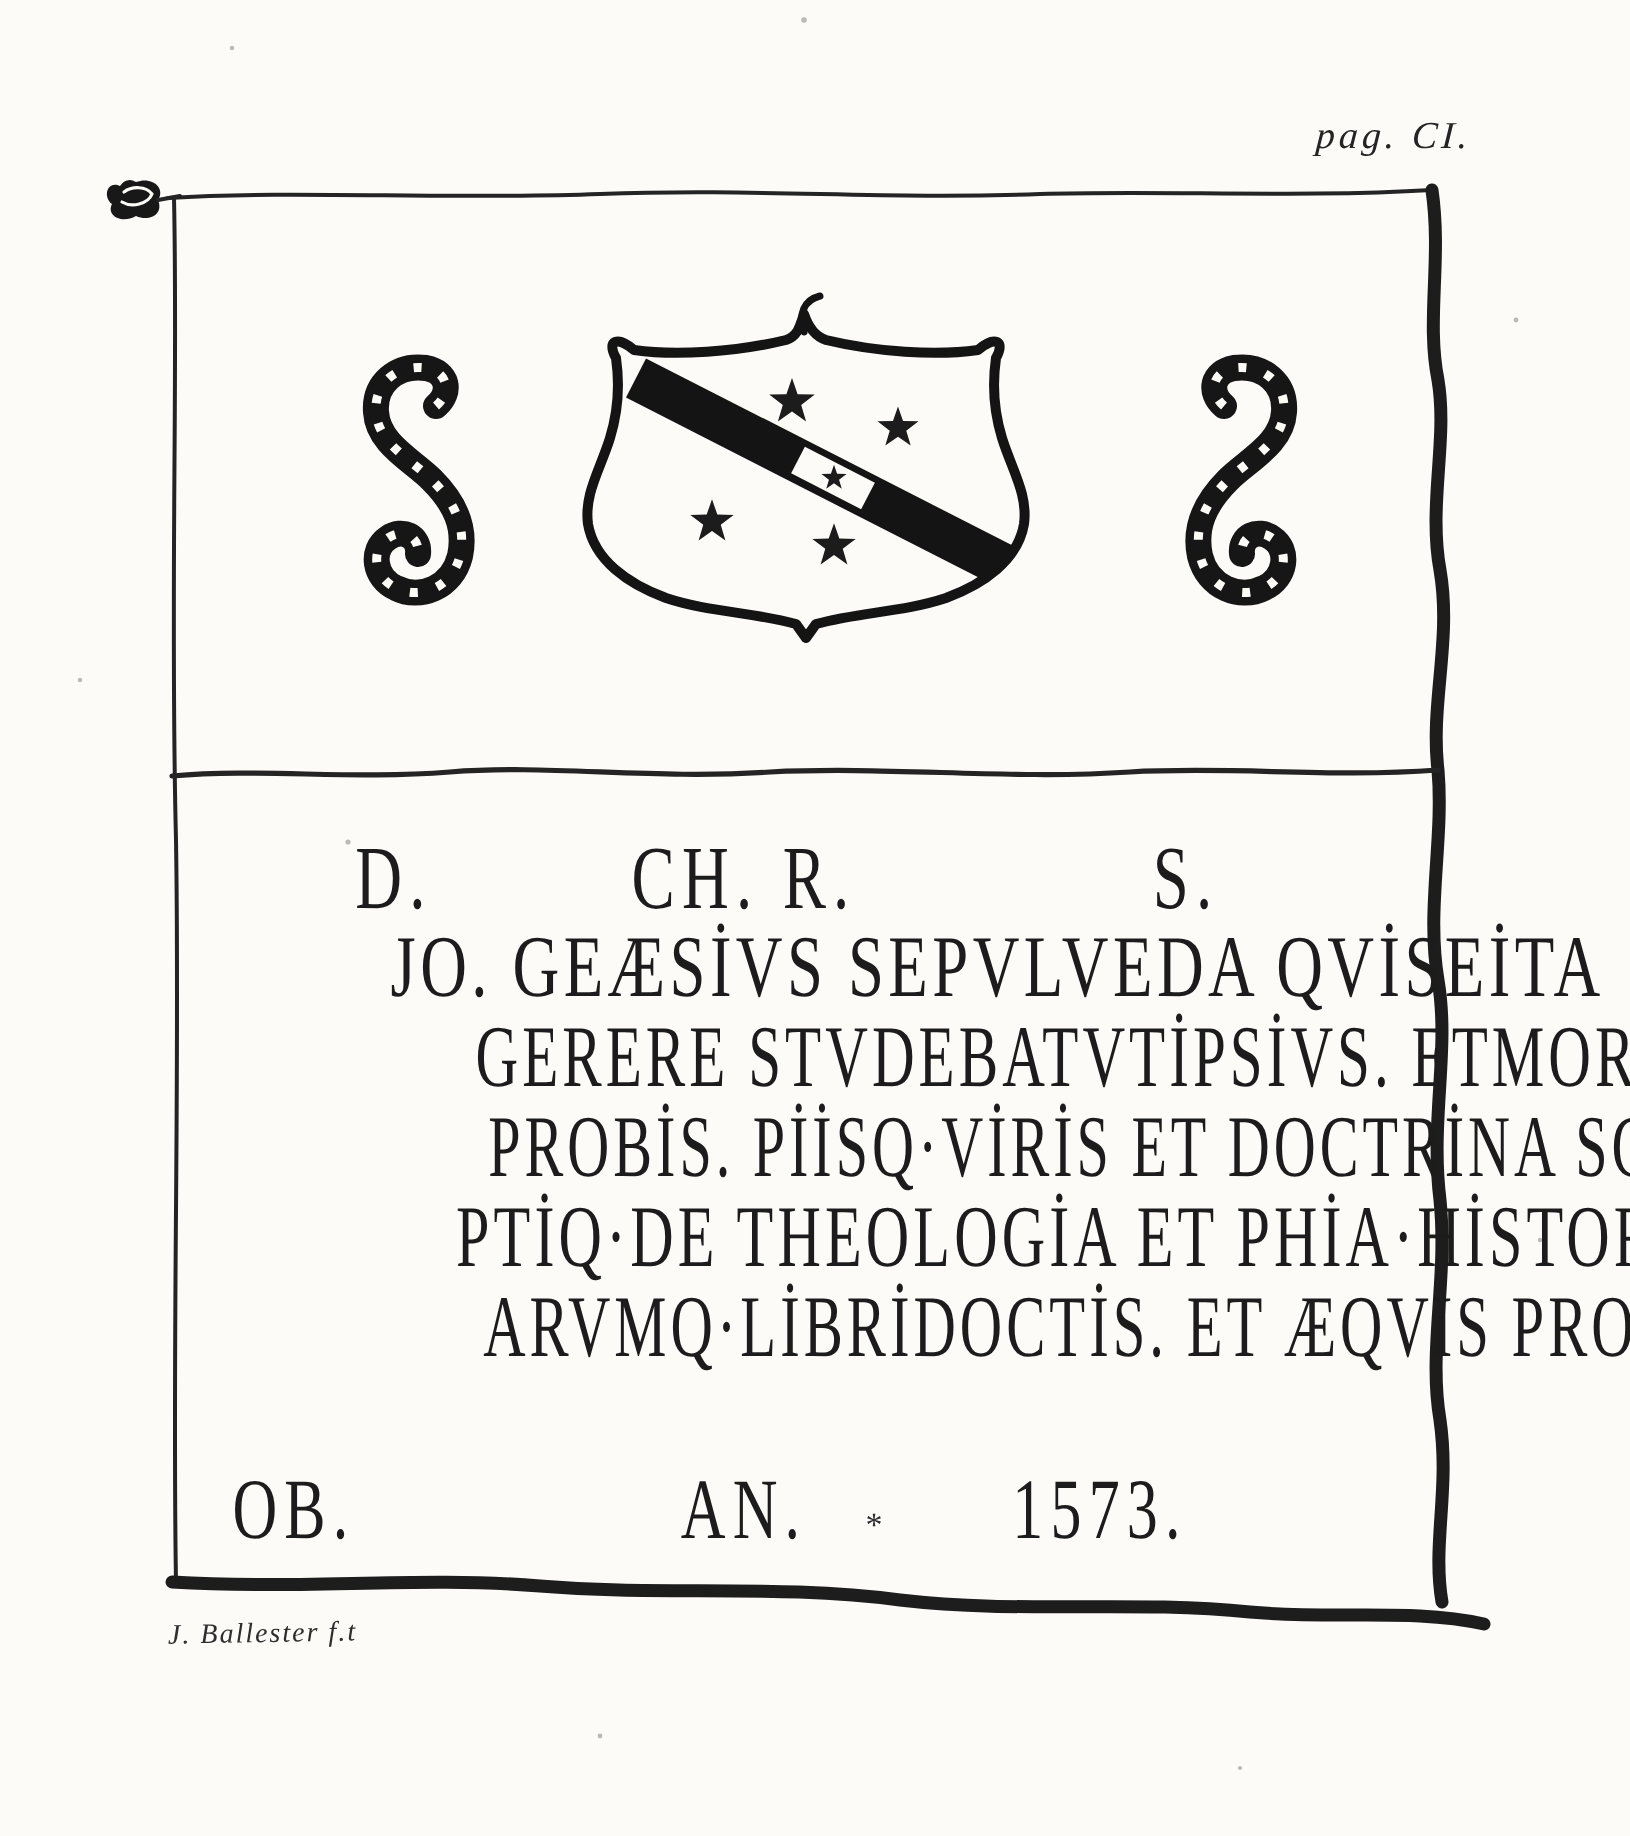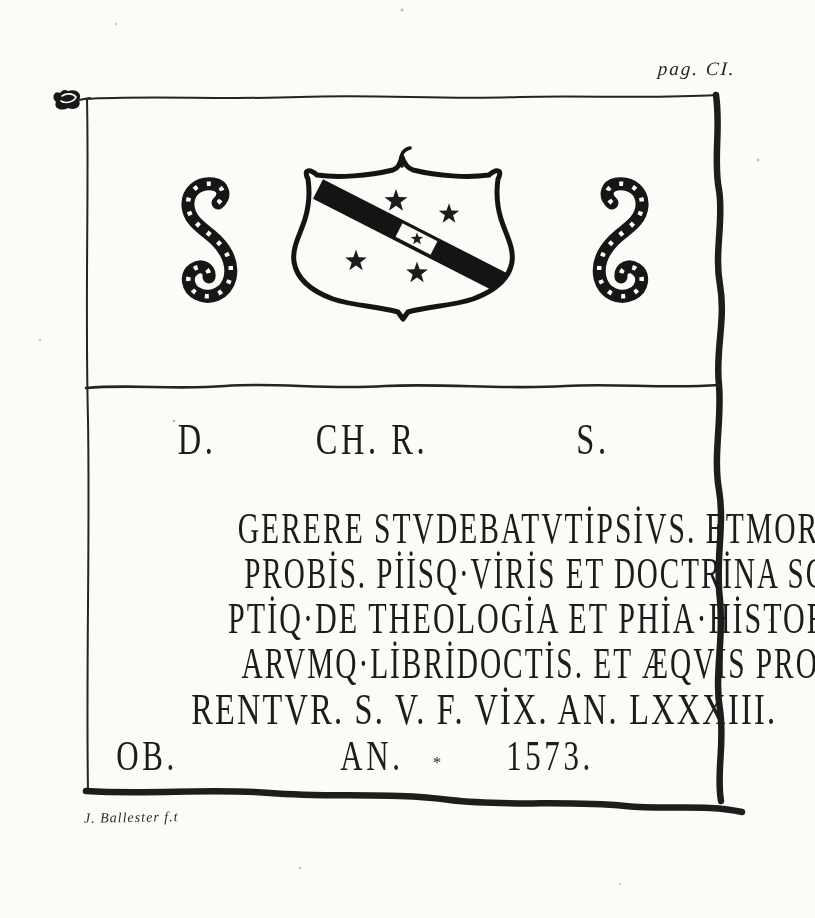--- a/index.html
+++ b/index.html
@@ -134,34 +134,34 @@
     <use href="#sscroll"></use>
     <use href="#sscroll" transform="translate(830,0) scale(-1,1)"></use>
   </svg>
 
   <div>
     <span class="hdr-item" style="left:197px;top:415px">D.</span>
     <span class="hdr-item" style="left:372px;top:415px">CH. R.</span>
     <span class="hdr-item" style="left:593px;top:415px">S.</span>
   </div>
 
+  <div class="insc-line" style="top:460px">
+    <span class="fit" style="transform: scaleX(0.735228);">JO. GEÆSİVS SEPVLVEDA QVİSEİTA</span>
+  </div>
   <div class="insc-line" style="top:505px">
     <span class="fit" style="transform: scaleX(0.671359);">GERERE STVDEBATVTİPSİVS. ETMORES</span>
   </div>
   <div class="insc-line" style="top:550px">
     <span class="fit" style="transform: scaleX(0.660723);">PROBİS. PİİSQ·VİRİS ET DOCTRİNA SCRİ</span>
   </div>
   <div class="insc-line" style="top:595px">
     <span class="fit" style="transform: scaleX(0.683341);">PTİQ·DE THEOLOGİA ET PHİA·HİSTORİ</span>
   </div>
   <div class="insc-line" style="top:640px">
     <span class="fit" style="transform: scaleX(0.666533);">ARVMQ·LİBRİDOCTİS. ET ÆQVİS PROBA</span>
-  </div>
-  <div class="insc-line" style="top:686px">
-    <span class="fit" style="transform: scaleX(0.735791);">RENTVR. S. V. F. VİX. AN. LXXXIII.</span>
   </div>
 
   <div>
     <span class="ftr-item" style="left:147px;top:732px">OB.</span>
     <span class="ftr-item" style="left:372px;top:732px">AN.</span>
     <span class="tiny-mark" style="left:437px;top:753px">*</span>
     <span class="ftr-item" style="left:550px;top:732px">1573.</span>
   </div>
 
   <div class="signature">J. Ballester f.t</div>

